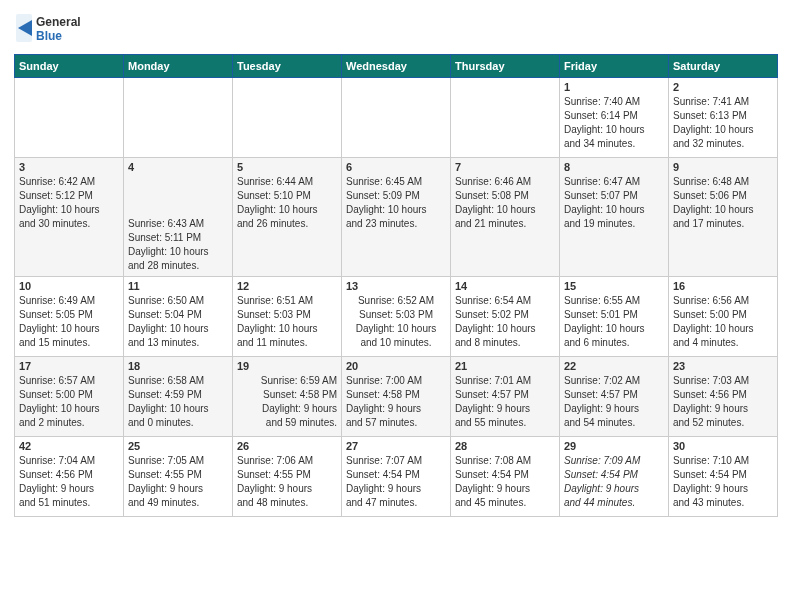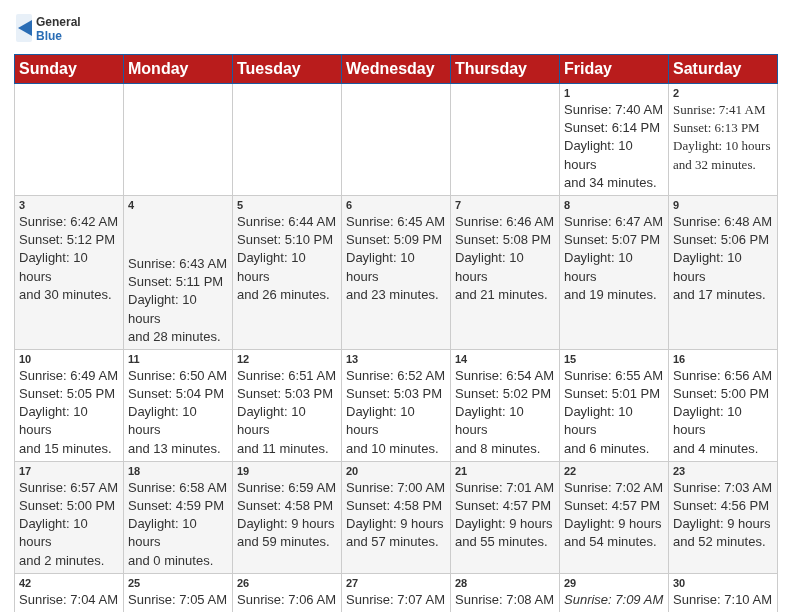--- a/index.html
+++ b/index.html
@@ -36,23 +36,23 @@
     .location {
       font-size: 14px;
       color: #444;
     }
     table {
       width: 100%;
       border-collapse: collapse;
       table-layout: fixed;
     }
     thead tr th {
-      background-color: #b91c1c;
+      background-color: #0f766e;
       color: #fff;
-      font-size: 16px;
+      font-size: 11px;
       font-weight: bold;
       padding: 5px 4px;
       text-align: left;
       border: 1px solid #1a5aa0;
     }
     tbody tr td {
       border: 1px solid #ccc;
       vertical-align: top;
       padding: 3px 4px;
       font-size: 9.5px;
@@ -64,21 +64,21 @@
       background: #f5f5f5;
     }
     .day-num {
       font-size: 11px;
       font-weight: bold;
       color: #333;
       display: block;
       margin-bottom: 2px;
     }
     .day-info {
-      font-size: 13px;
+      font-size: 10px;
       line-height: 1.4;
       color: #333;
     }
     .empty-cell {
       background: #fff !important;
     }
   </style>
 </head>
 <body>
 
@@ -120,21 +120,21 @@
           <td class="empty-cell"></td>
           <td>
             <span class="day-num">1</span>
             <div class="day-info" style="white-space: pre-line;">Sunrise: 7:40 AM
 Sunset: 6:14 PM
 Daylight: 10 hours
 and 34 minutes.</div>
           </td>
           <td>
             <span class="day-num">2</span>
-            <div class="day-info" style="white-space: pre-line; font-family: Liberation Serif, serif;">Sunrise: 7:41 AM
+            <div class="day-info" style="white-space: pre-line;">Sunrise: 7:41 AM
 Sunset: 6:13 PM
 Daylight: 10 hours
 and 32 minutes.</div>
           </td>
         </tr>
         <tr>
           <td>
             <span class="day-num">3</span>
             <div class="day-info" style="white-space: pre-line;">Sunrise: 6:42 AM
 Sunset: 5:12 PM
@@ -201,21 +201,21 @@
           </td>
           <td>
             <span class="day-num">12</span>
             <div class="day-info" style="white-space: pre-line;">Sunrise: 6:51 AM
 Sunset: 5:03 PM
 Daylight: 10 hours
 and 11 minutes.</div>
           </td>
           <td>
             <span class="day-num">13</span>
-            <div class="day-info" style="white-space: pre-line;">Sunrise: 6:52 AM
+            <div class="day-info" style="white-space: pre-line; text-align: center;">Sunrise: 6:52 AM
 Sunset: 5:03 PM
 Daylight: 10 hours
 and 10 minutes.</div>
           </td>
           <td>
             <span class="day-num">14</span>
             <div class="day-info" style="white-space: pre-line;">Sunrise: 6:54 AM
 Sunset: 5:02 PM
 Daylight: 10 hours
 and 8 minutes.</div>
@@ -245,21 +245,21 @@
           </td>
           <td>
             <span class="day-num">18</span>
             <div class="day-info" style="white-space: pre-line;">Sunrise: 6:58 AM
 Sunset: 4:59 PM
 Daylight: 10 hours
 and 0 minutes.</div>
           </td>
           <td>
             <span class="day-num">19</span>
-            <div class="day-info" style="white-space: pre-line;">Sunrise: 6:59 AM
+            <div class="day-info" style="white-space: pre-line; text-align: right;">Sunrise: 6:59 AM
 Sunset: 4:58 PM
 Daylight: 9 hours
 and 59 minutes.</div>
           </td>
           <td>
             <span class="day-num">20</span>
             <div class="day-info" style="white-space: pre-line;">Sunrise: 7:00 AM
 Sunset: 4:58 PM
 Daylight: 9 hours
 and 57 minutes.</div>

